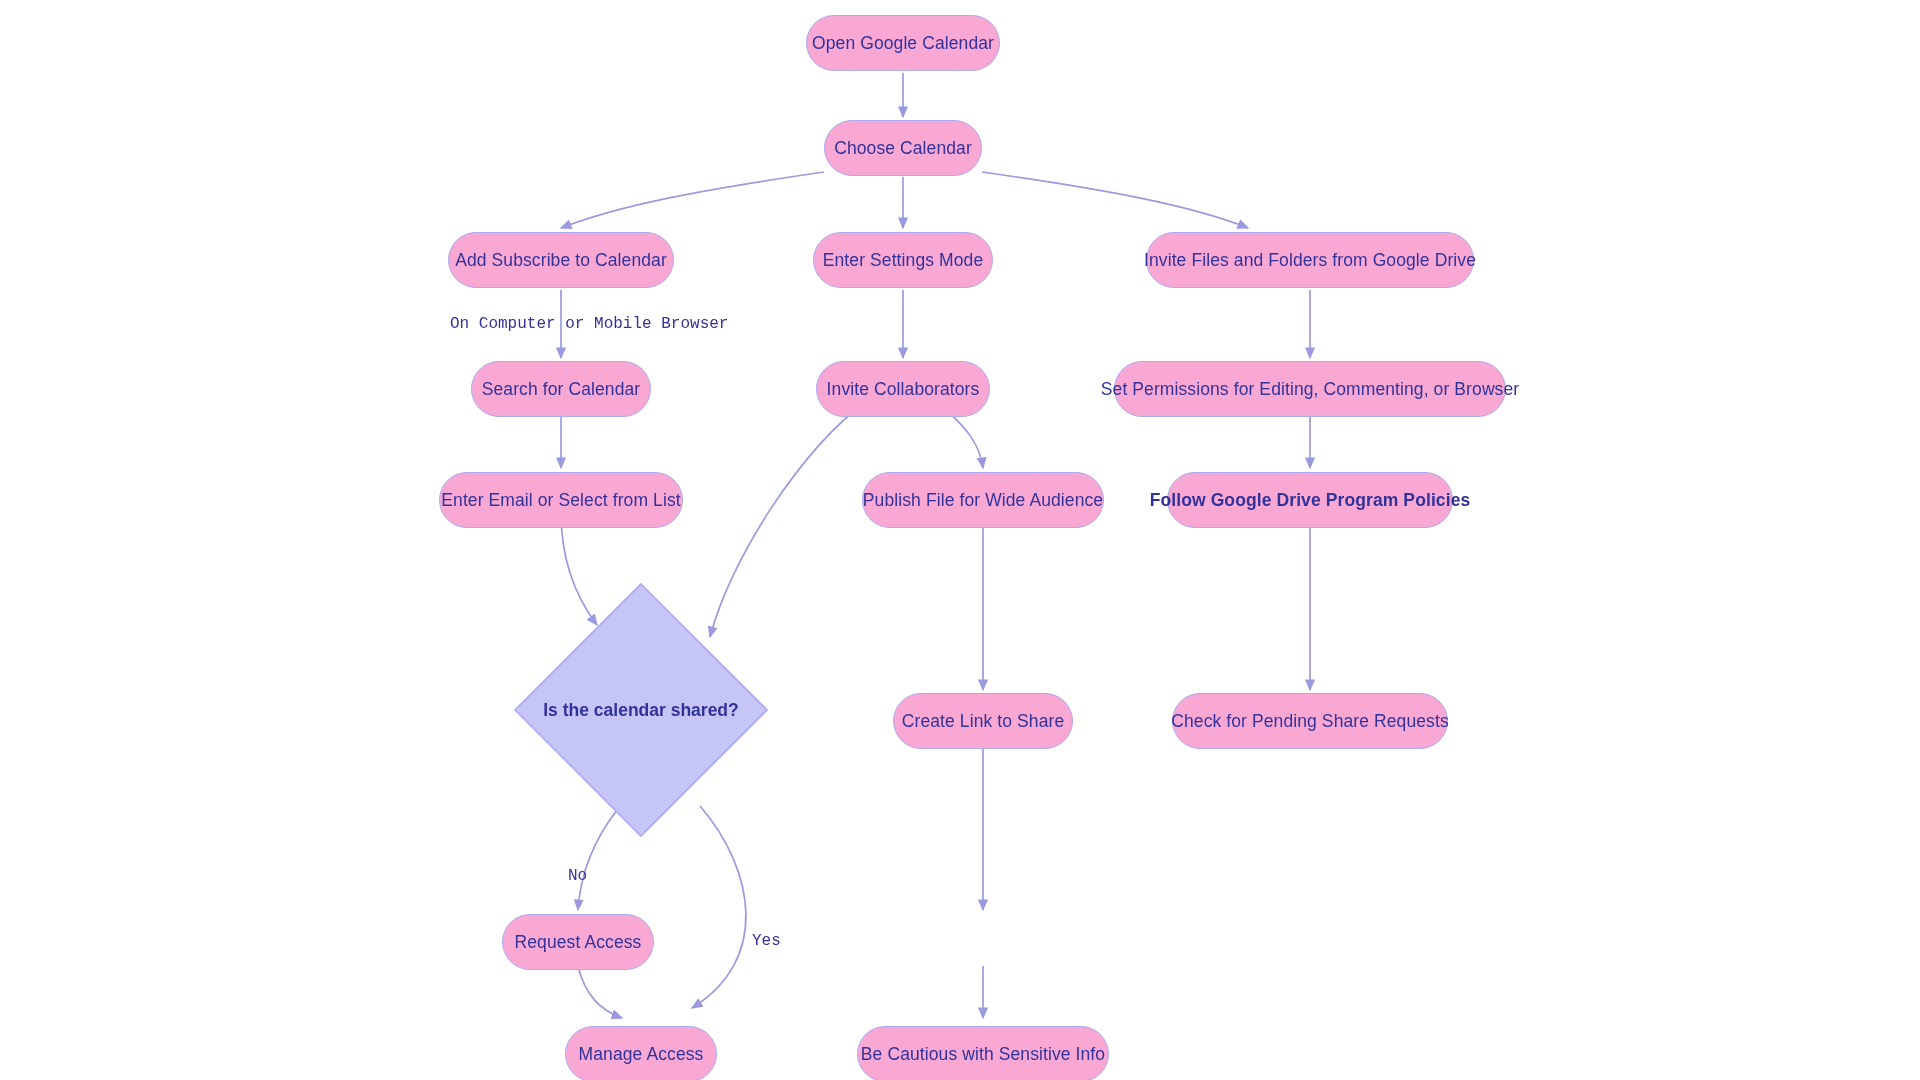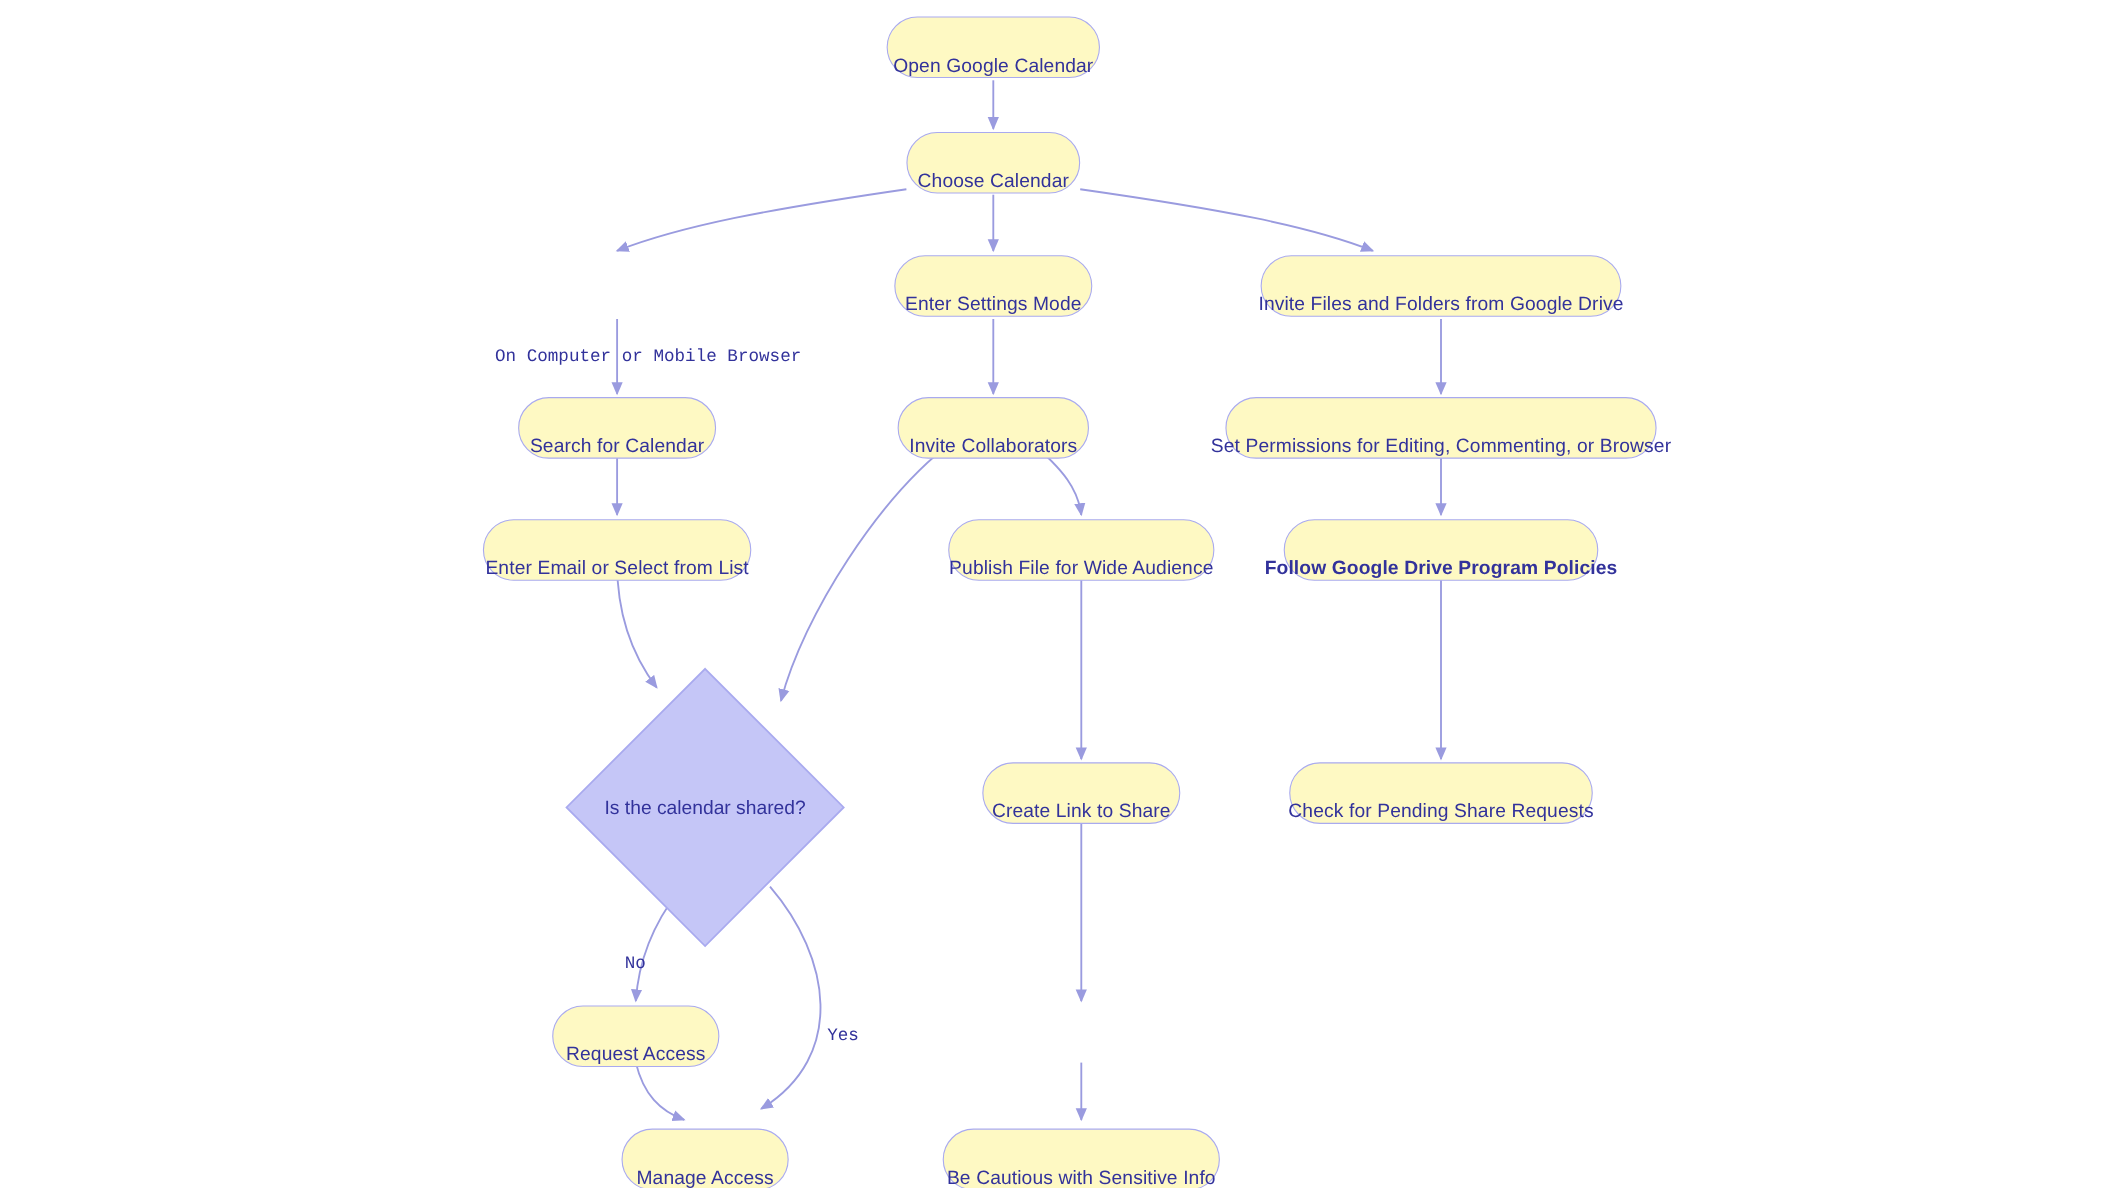--- a/index.html
+++ b/index.html
@@ -19,28 +19,28 @@
     position: absolute;
     left: 0;
     top: 0;
     width: 1920px;
     height: 1080px;
     pointer-events: none;
   }
   .node {
     position: absolute;
     box-sizing: border-box;
-    background: #fef9c3;
+    background: #f9a8d4;
     border: 1.3px solid #a9aaef;
     border-radius: 28px;
     color: #32329b;
     font-size: 17.5px;
     letter-spacing: 0.1px;
     display: flex;
-    align-items: flex-end;
+    align-items: center;
     justify-content: center;
     text-align: center;
     white-space: nowrap;
     height: 56px;
   }
   .diamond-wrap {
     position: absolute;
     width: 256px;
     height: 256px;
   }
@@ -128,20 +128,23 @@
   </svg>
 
   <div class="node" style="left:806px; top:15px; width:194px;">
     <span>Open Google Calendar</span>
   </div>
 
   <div class="node" style="left:824px; top:120px; width:158px;">
     <span>Choose Calendar</span>
   </div>
 
+  <div class="node" style="left:448px; top:232px; width:226px;">
+    <span>Add Subscribe to Calendar</span>
+  </div>
 
   <div class="node" style="left:813px; top:232px; width:180px;">
     <span>Enter Settings Mode</span>
   </div>
 
   <div class="node" style="left:1146px; top:232px; width:328px;">
     <span>Invite Files and Folders from Google Drive</span>
   </div>
 
   <div class="edge-label" style="left:450px; top:315px;">
@@ -165,21 +168,21 @@
   </div>
 
   <div class="node" style="left:862px; top:472px; width:242px;">
     <span>Publish File for Wide Audience</span>
   </div>
 
   <div class="node" style="left:1167px; top:472px; width:286px;font-weight:bold;">
     <span>Follow Google Drive Program Policies</span>
   </div>
 
-  <div class="diamond-wrap" style="left:513px; top:606px;">
+  <div class="diamond-wrap" style="left:513px; top:582px;font-weight:bold;">
     <svg class="diamond-shape" viewBox="0 0 256 256" xmlns="http://www.w3.org/2000/svg">
       <polygon points="128,2 254,128 128,254 2,128" fill="#c5c6f7" stroke="#a9aaef" stroke-width="1.6"></polygon>
     </svg>
     <div class="diamond-label">
       <span>Is the calendar shared?</span>
     </div>
   </div>
 
   <div class="node" style="left:893px; top:693px; width:180px;">
     <span>Create Link to Share</span>

